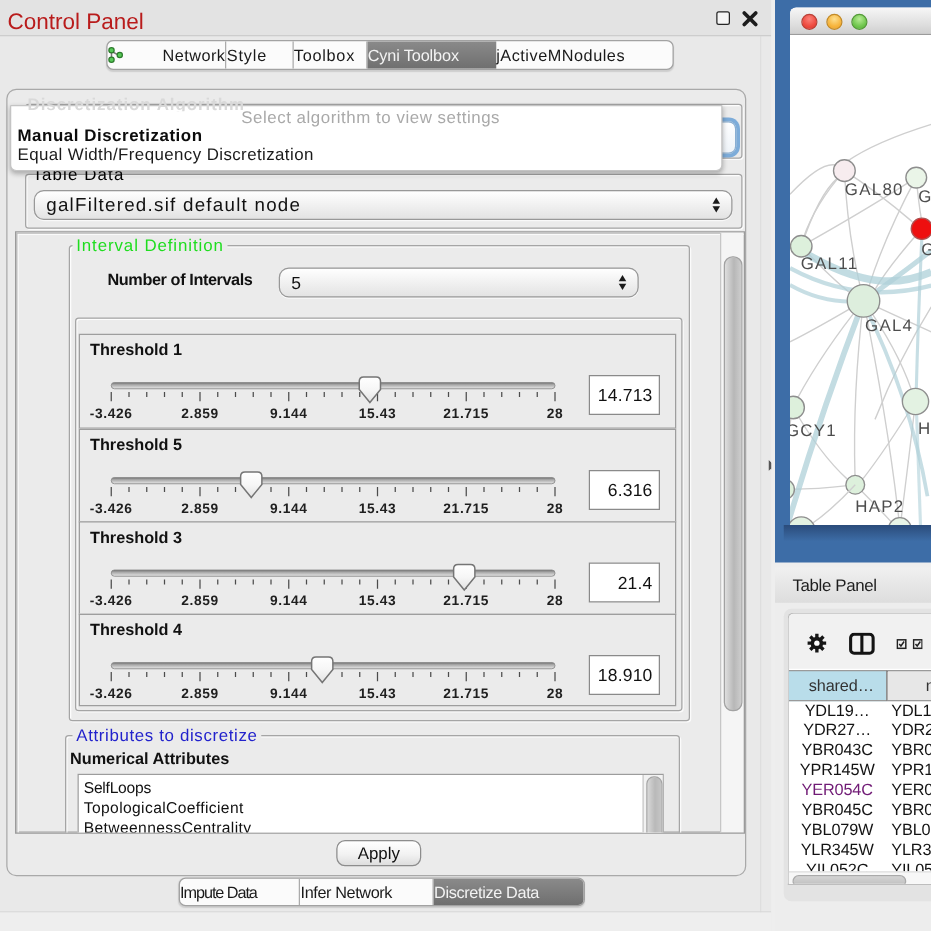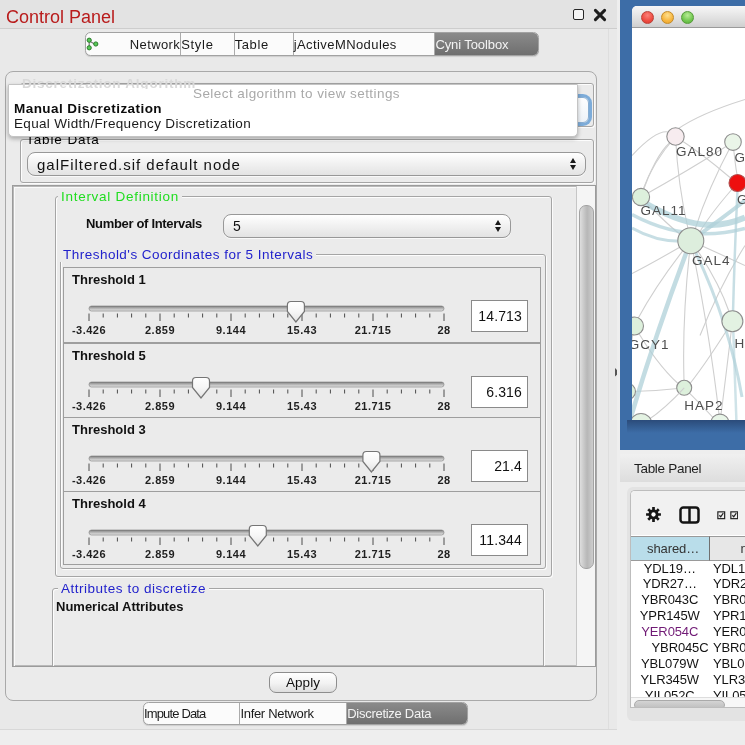--- a/index.html
+++ b/index.html
@@ -46,23 +46,23 @@
   <div class="tseg" style="width:95px">
     <svg width="13" height="14" viewBox="0 0 13 14" style="margin-right:4px">
       <path d="M3.2 3.5 L3.2 10.5 M3.2 4 L9.5 7.5" stroke="#777" stroke-width="1.2" fill="none"></path>
       <circle cx="3.2" cy="3.2" r="2.1" fill="#57c957" stroke="#2c7a2c" stroke-width="1"></circle>
       <circle cx="3.2" cy="10.8" r="2.1" fill="#57c957" stroke="#2c7a2c" stroke-width="1"></circle>
       <circle cx="9.8" cy="7" r="2.1" fill="#57c957" stroke="#2c7a2c" stroke-width="1"></circle>
     </svg>
     <span style="letter-spacing:.39px">Network</span>
     </div>
   <div class="tseg" style="width:53px;letter-spacing:.7px">Style</div>
-  <div class="tseg" style="width:58.5px;letter-spacing:.6px">Table</div>
+  <div class="tseg" style="width:58.5px;letter-spacing:.6px">Toolbox</div>
+  <div class="tseg dark" style="width:103.5px;letter-spacing:-.1px">Cyni Toolbox</div>
   <div class="tseg" style="width:142px;letter-spacing:.42px">jActiveMNodules</div>
-  <div class="tseg dark" style="width:103.5px;letter-spacing:-.1px">Cyni Toolbox</div>
 </div>
 
 <div class="abs" style="left:5px;top:71px;width:592px;height:630px;background:#ebebeb;
      border:1.5px solid #a9a9a9;border-radius:8px;box-sizing:border-box"></div>
 
 <div class="group" style="left:20px;top:83px;width:572px;height:42px;"></div>
 
 <div class="abs" style="left:28px;top:97px;width:559px;height:24px;border-radius:6px;
   background:linear-gradient(#fdfeff,#eef3f8);border:1px solid #88aed2;
   box-shadow:0 0 0 3px rgba(88,151,211,.75)"></div>
@@ -80,21 +80,20 @@
   <div class="group" style="left:42px;top:10px;width:495px;height:379px"></div>
   <div class="glabel" style="left:45px;top:3px;color:#1fdd1f;letter-spacing:.72px">Interval Definition</div>
 
   <div class="abs" style="left:73px;top:30px;font-size:13px;font-weight:bold;color:#111;letter-spacing:-.32px">Number of Intervals</div>
   <div class="combo" style="left:210px;top:28px;width:286px;height:21.5px">
     <span class="ctext" style="font-size:14px;top:3px">5</span>
       <span class="spin"></span>
   </div>
 
   <div class="group" style="left:46.5px;top:68px;width:484px;height:313px"></div>
-  <div class="glabel" style="left:47px;top:61px;color:#2222cc;letter-spacing:.48px">Threshold's Coordinates for 5 Intervals</div>
 
 <svg width="0" height="0" style="position:absolute">
       <defs>
 <linearGradient id="trackg" x1="0" y1="0" x2="0" y2="1">
  <stop offset="0" stop-color="#6e6e6e"></stop>
           <stop offset="0.35" stop-color="#a8a8a8"></stop>
  <stop offset="0.75" stop-color="#cfcfcf"></stop>
           <stop offset="1" stop-color="#e8e8e8"></stop>
         </linearGradient>
 <linearGradient id="thumbg" x1="0" y1="0" x2="0" y2="1">
@@ -159,27 +158,36 @@
         <rect x="25" y="38" width="355" height="5" rx="2.5" fill="url(#trackg)" stroke="#8b8b8b" stroke-width="0.7"></rect>
         <path d="M25.0 45.5 V53 M39.2 45.5 V49.5 M53.4 45.5 V49.5 M67.6 45.5 V49.5 M81.8 45.5 V49.5 M96.0 45.5 V53 M110.2 45.5 V49.5 M124.4 45.5 V49.5 M138.6 45.5 V49.5 M152.8 45.5 V49.5 M167.0 45.5 V53 M181.2 45.5 V49.5 M195.4 45.5 V49.5 M209.6 45.5 V49.5 M223.8 45.5 V49.5 M238.0 45.5 V53 M252.2 45.5 V49.5 M266.4 45.5 V49.5 M280.6 45.5 V49.5 M294.8 45.5 V49.5 M309.0 45.5 V53 M323.2 45.5 V49.5 M337.4 45.5 V49.5 M351.6 45.5 V49.5 M365.8 45.5 V49.5 M380.0 45.5 V53" stroke="#4c4c4c" stroke-width="1"></path>
         <text x="25" y="66" text-anchor="middle" font-size="11" font-weight="bold" fill="#1f1f1f" letter-spacing="0.5">-3.426</text>
         <text x="96" y="66" text-anchor="middle" font-size="11" font-weight="bold" fill="#1f1f1f" letter-spacing="0.5">2.859</text>
         <text x="167" y="66" text-anchor="middle" font-size="11" font-weight="bold" fill="#1f1f1f" letter-spacing="0.5">9.144</text>
         <text x="238" y="66" text-anchor="middle" font-size="11" font-weight="bold" fill="#1f1f1f" letter-spacing="0.5">15.43</text>
         <text x="309" y="66" text-anchor="middle" font-size="11" font-weight="bold" fill="#1f1f1f" letter-spacing="0.5">21.715</text>
         <text x="380" y="66" text-anchor="middle" font-size="11" font-weight="bold" fill="#1f1f1f" letter-spacing="0.5">28</text>
         <path d="M185.3 37 Q185.3 33.5 188.8 33.5 L198.8 33.5 Q202.3 33.5 202.3 37 L202.3 43.5 L193.8 54 L185.3 43.5 Z" fill="url(#thumbg)" stroke="#757575" stroke-width="1.2"></path>
       </svg>
-    <div class="vbox">11.344</div>
+    <div class="vbox">18.910</div>
   </div>
 
   <div class="group" style="left:39px;top:402px;width:490px;height:90px"></div>
   <div class="glabel" style="left:45px;top:395px;color:#2222cc;letter-spacing:.51px">Attributes to discretize</div>
   <div class="abs" style="left:43px;top:413px;font-size:13px;font-weight:bold;color:#111">Numerical Attributes</div>
 
+  <div class="abs" style="left:49px;top:433px;width:469px;height:60px;border:1px solid #9c9c9c;background:#fff;box-sizing:border-box">
+    <div style="position:absolute;left:4px;top:3px;font-size:12.5px;color:#111;letter-spacing:-.2px">SelfLoops</div>
+    <div style="position:absolute;left:4px;top:19px;font-size:12.5px;color:#111;letter-spacing:.3px">TopologicalCoefficient</div>
+    <div style="position:absolute;left:4px;top:35px;font-size:12.5px;color:#111;letter-spacing:.3px">BetweennessCentrality</div>
+    <div style="position:absolute;right:0;top:0;width:15px;height:100%;background:#f2f2f2;border-left:1px solid #c8c8c8">
+      <div style="position:absolute;left:1.5px;top:1px;width:11px;height:95%;border-radius:6px;
+        background:linear-gradient(90deg,#d8d8d8,#b9b9b9 55%,#c6c6c6);border:1px solid #a5a5a5"></div>
+    </div>
+  </div>
 
   <div class="abs" style="right:0;top:0;width:18px;height:100%;background:#f5f5f5;border-left:1px solid #c6c6c6">
     <div style="position:absolute;left:2px;top:19px;width:13px;height:362px;border-radius:7px;
       background:linear-gradient(90deg,#dedede,#b7b7b7 55%,#cdcdcd);border:1px solid #a2a2a2"></div>
   </div>
 </div>
 
 <div class="abs" style="left:269px;top:672px;width:66px;height:19px;border:1px solid #8d8d8d;border-radius:7px;
   background:linear-gradient(#ffffff,#f2f2f2 55%,#dedede);display:flex;align-items:center;justify-content:center;
   font-size:13.5px;color:#111">Apply</div>
@@ -324,21 +332,21 @@
 <div style="position:absolute;left:82px;top:101.30000000000001px;width:40px;height:15.9px;
  font-size:13px;color:#131313;line-height:15.9px;letter-spacing:-.12px;white-space:nowrap">YBR04</div>
 <div style="position:absolute;left:0;top:117.20000000000002px;width:77.5px;height:15.9px;text-align:center;
  font-size:13px;color:#131313;line-height:15.9px;letter-spacing:-.12px">YPR145W</div>
 <div style="position:absolute;left:82px;top:117.20000000000002px;width:40px;height:15.9px;
  font-size:13px;color:#131313;line-height:15.9px;letter-spacing:-.12px;white-space:nowrap">YPR14</div>
 <div style="position:absolute;left:0;top:133.10000000000002px;width:77.5px;height:15.9px;text-align:center;
  font-size:13px;color:#701a75;line-height:15.9px;letter-spacing:-.12px">YER054C</div>
 <div style="position:absolute;left:82px;top:133.10000000000002px;width:40px;height:15.9px;
  font-size:13px;color:#131313;line-height:15.9px;letter-spacing:-.12px;white-space:nowrap">YER05</div>
-<div style="position:absolute;left:0;top:149.00000000000003px;width:77.5px;height:15.9px;text-align:right;
+<div style="position:absolute;left:0;top:149.00000000000003px;width:77.5px;height:15.9px;text-align:center;
  font-size:13px;color:#131313;line-height:15.9px;letter-spacing:-.12px">YBR045C</div>
 <div style="position:absolute;left:82px;top:149.00000000000003px;width:40px;height:15.9px;
  font-size:13px;color:#131313;line-height:15.9px;letter-spacing:-.12px;white-space:nowrap">YBR04</div>
 <div style="position:absolute;left:0;top:164.90000000000003px;width:77.5px;height:15.9px;text-align:center;
  font-size:13px;color:#131313;line-height:15.9px;letter-spacing:-.12px">YBL079W</div>
 <div style="position:absolute;left:82px;top:164.90000000000003px;width:40px;height:15.9px;
  font-size:13px;color:#131313;line-height:15.9px;letter-spacing:-.12px;white-space:nowrap">YBL07</div>
 <div style="position:absolute;left:0;top:180.80000000000004px;width:77.5px;height:15.9px;text-align:center;
  font-size:13px;color:#131313;line-height:15.9px;letter-spacing:-.12px">YLR345W</div>
 <div style="position:absolute;left:82px;top:180.80000000000004px;width:40px;height:15.9px;

